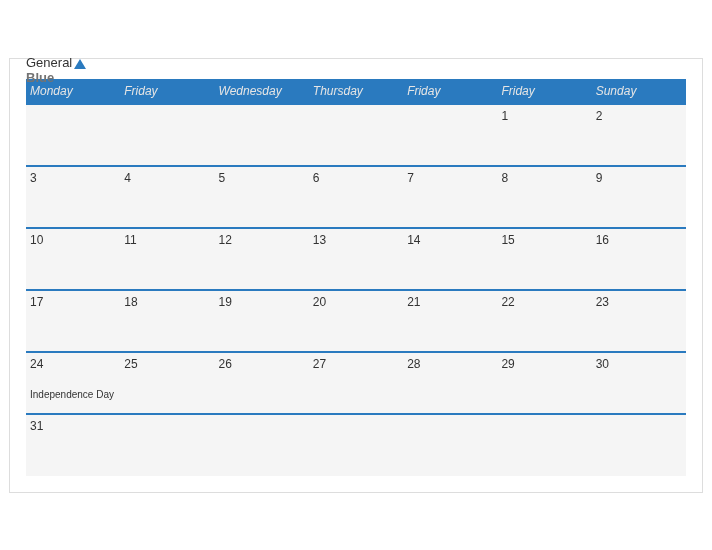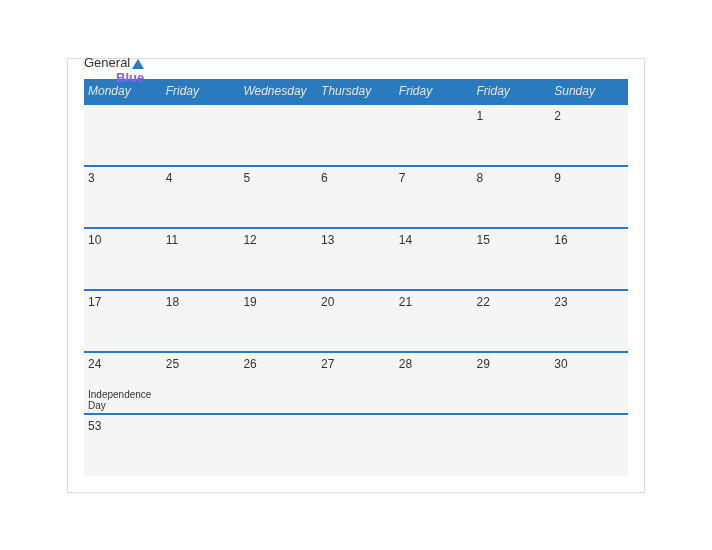--- a/index.html
+++ b/index.html
@@ -6,21 +6,21 @@
     body {
       width: 712px;
       height: 550px;
       background: #fff;
       font-family: Arial, sans-serif;
       display: flex;
       align-items: center;
       justify-content: center;
     }
     .calendar-wrapper {
-      width: 578px;
+      width: 694px;
       background: #fff;
       border: 1px solid #ddd;
       padding: 12px 16px 16px;
     }
     .header {
       display: flex;
       align-items: center;
       justify-content: center;
       position: relative;
       margin-bottom: 8px;
@@ -32,23 +32,22 @@
       flex-direction: column;
       line-height: 1.1;
     }
     .logo-general {
       font-size: 13px;
       color: #333;
       font-weight: normal;
     }
     .logo-blue {
       font-size: 13px;
-      color: #8b5cf6;
+      color: #737373;
       font-weight: bold;
-      text-align: right;
     }
     .logo-triangle {
       display: inline-block;
       width: 0;
       height: 0;
       border-left: 6px solid transparent;
       border-right: 6px solid transparent;
       border-bottom: 10px solid #2a7abf;
       margin-left: 2px;
       vertical-align: middle;
@@ -235,21 +234,21 @@
           </td>
           <td>
             <span class="day-number">29</span>
           </td>
           <td>
             <span class="day-number">30</span>
           </td>
         </tr>
         <tr class="last-row">
           <td>
-            <span class="day-number">53</span>
+            <span class="day-number">31</span>
           </td>
           <td class="empty"></td>
           <td class="empty"></td>
           <td class="empty"></td>
           <td class="empty"></td>
           <td class="empty"></td>
           <td class="empty"></td>
         </tr>
       </tbody>
   </table>

